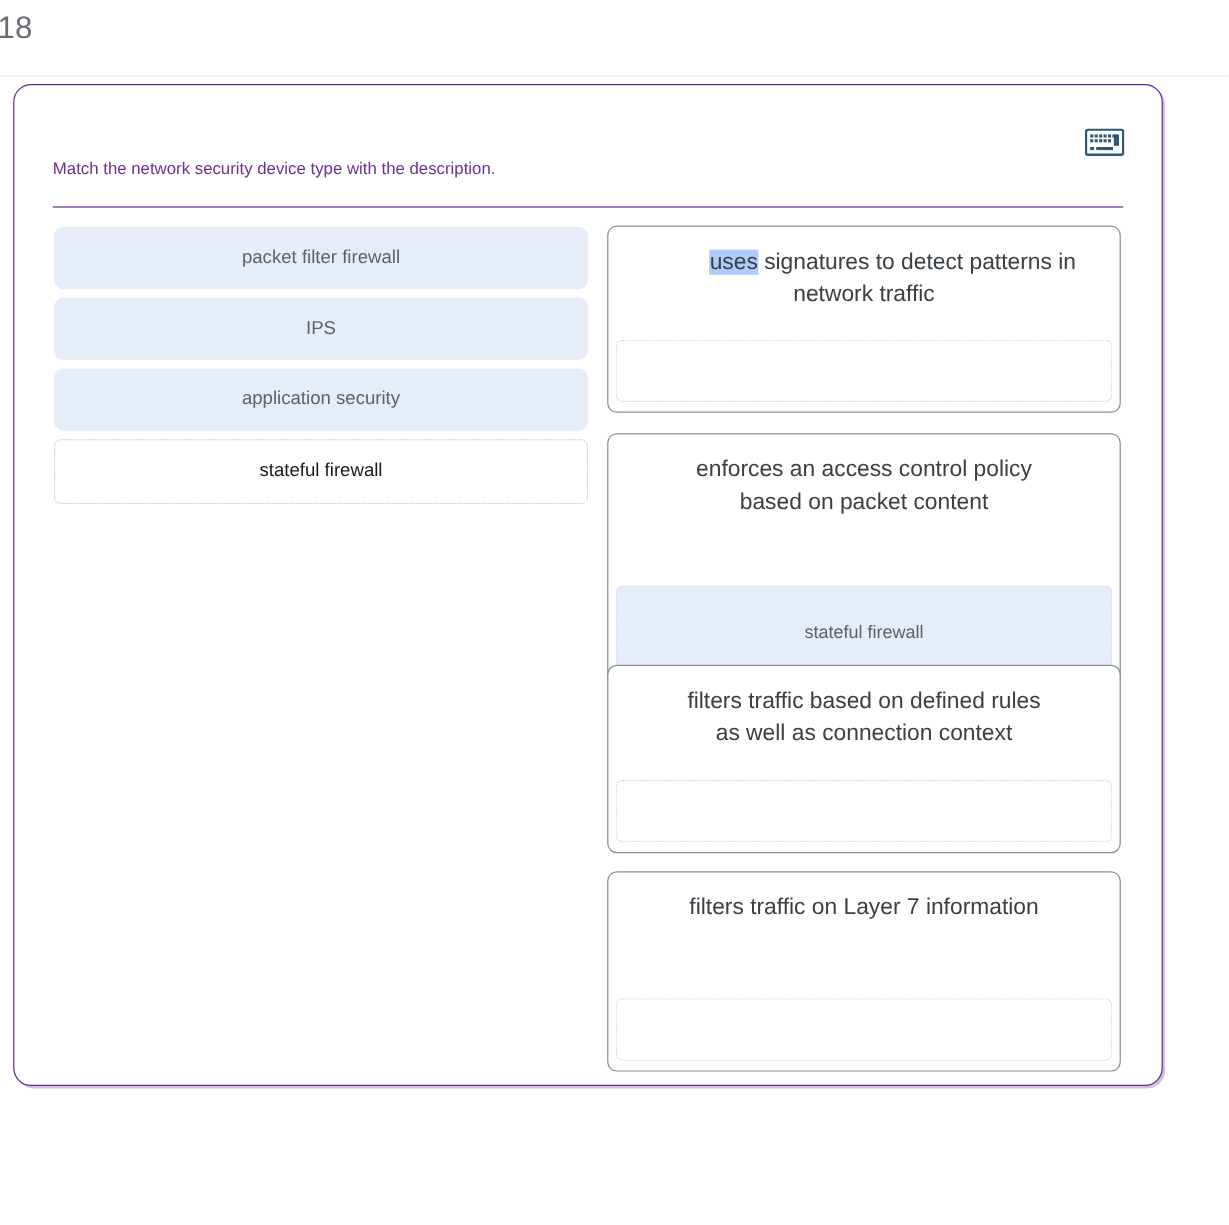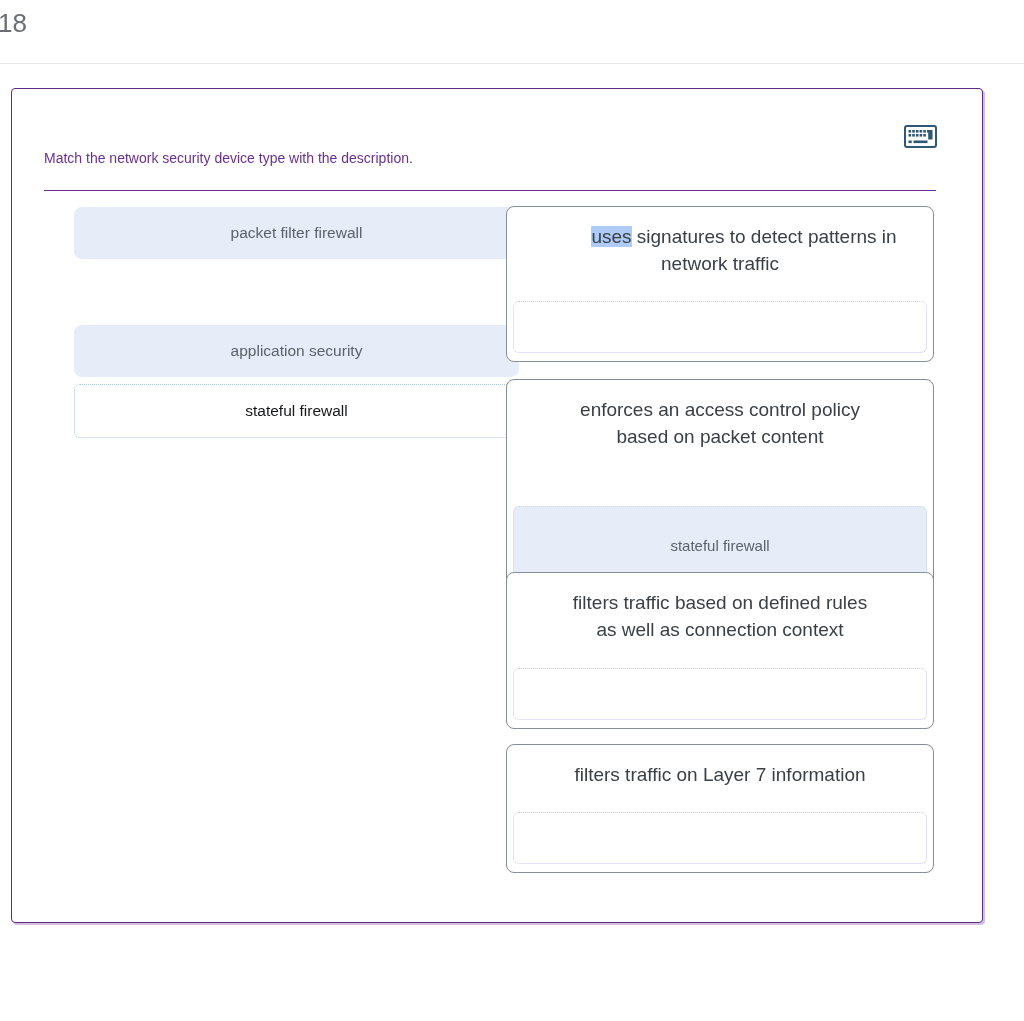--- a/index.html
+++ b/index.html
@@ -8,39 +8,38 @@
     font-family:"Liberation Sans","DejaVu Sans",sans-serif;overflow:hidden;
     -webkit-font-smoothing:antialiased;
   }
   .qnum{
     position:absolute;left:-2px;top:8px;font-size:26px;color:#6a6e72;
   }
   .top-divider{
     position:absolute;left:0;top:63px;width:1024px;height:1px;background:#e7e7e9;
   }
   .card{
-    position:absolute;left:11px;top:88px;width:956px;height:833px;
-    background:#ffffff;border:1px solid #5f2a87;border-radius:4px;
+    position:absolute;left:11px;top:70px;width:956px;height:833px;
+    background:#ffffff;border:1px solid #5f2a87;border-radius:15px;
     box-shadow:2px 2px 0 rgba(107,47,145,.30);
-    padding-left:14px;
   }
   .kbd-btn{
     position:absolute;left:890px;top:36px;width:36px;height:26px;
     background:none;border:none;padding:0;cursor:pointer;
   }
   .prompt{
     position:absolute;left:32px;top:60px;font-size:14px;line-height:19px;color:#6b2f91;
   }
   .prompt-rule{
     position:absolute;left:32px;top:101px;width:892px;height:1px;background:#6b2f91;
   }
   .option{
     position:absolute;left:33px;width:445px;height:52px;border-radius:8px;
     background:#e7edf8;display:flex;align-items:center;justify-content:center;
-    font-size:15.5px;color:#5b6269;cursor:grab;box-sizing:border-box;margin-left:29px;
+    font-size:15.5px;color:#5b6269;cursor:grab;box-sizing:border-box;
   }
   .option-ghost{
     background:#ffffff;border:1px dotted #a9c2e2;border-radius:6px;
     color:#17181a;height:54px;
   }
   .target{
     position:absolute;left:494px;width:428px;background:#ffffff;
     border:1px solid #878e96;border-radius:8px;box-sizing:border-box;
   }
   .target-text{
@@ -83,20 +82,21 @@
       <rect x="24.2" y="5" width="4.3" height="9.5" fill="#2d5977"></rect>
       <rect x="4.5" y="15.5" width="3.2" height="2.6" fill="#2d5977"></rect>
       <rect x="9.5" y="15.5" width="14" height="2.6" fill="#2d5977"></rect>
     </svg>
   </button>
 
   <div class="prompt">Match the network security device type with the description.</div>
   <div class="prompt-rule"></div>
 
   <div class="option" style="top:118px">packet filter firewall</div>
+  <div class="option" style="top:177px">IPS</div>
   <div class="option" style="top:236px">application security</div>
   <div class="option option-ghost" style="top:295px">stateful firewall</div>
 
   <div class="target" style="top:117px;height:156px">
     <div class="target-text"><span class="hl">uses</span><span> signatures to detect patterns in
 network traffic</span></div>
     <div class="dropzone"></div>
   </div>
 
   <div class="target" style="top:290px;height:211px">
@@ -106,18 +106,18 @@
         <span>stateful firewall</span>
       </div>
   </div>
 
   <div class="target" style="top:483px;height:157px">
     <div class="target-text">filters traffic based on defined rules
 as well as connection context</div>
     <div class="dropzone"></div>
   </div>
 
-  <div class="target" style="top:655px;height:129px">
+  <div class="target" style="top:655px;height:167px">
     <div class="target-text">filters traffic on Layer 7 information</div>
     <div class="dropzone"></div>
   </div>
 
 </div>
 
 </body></html>

